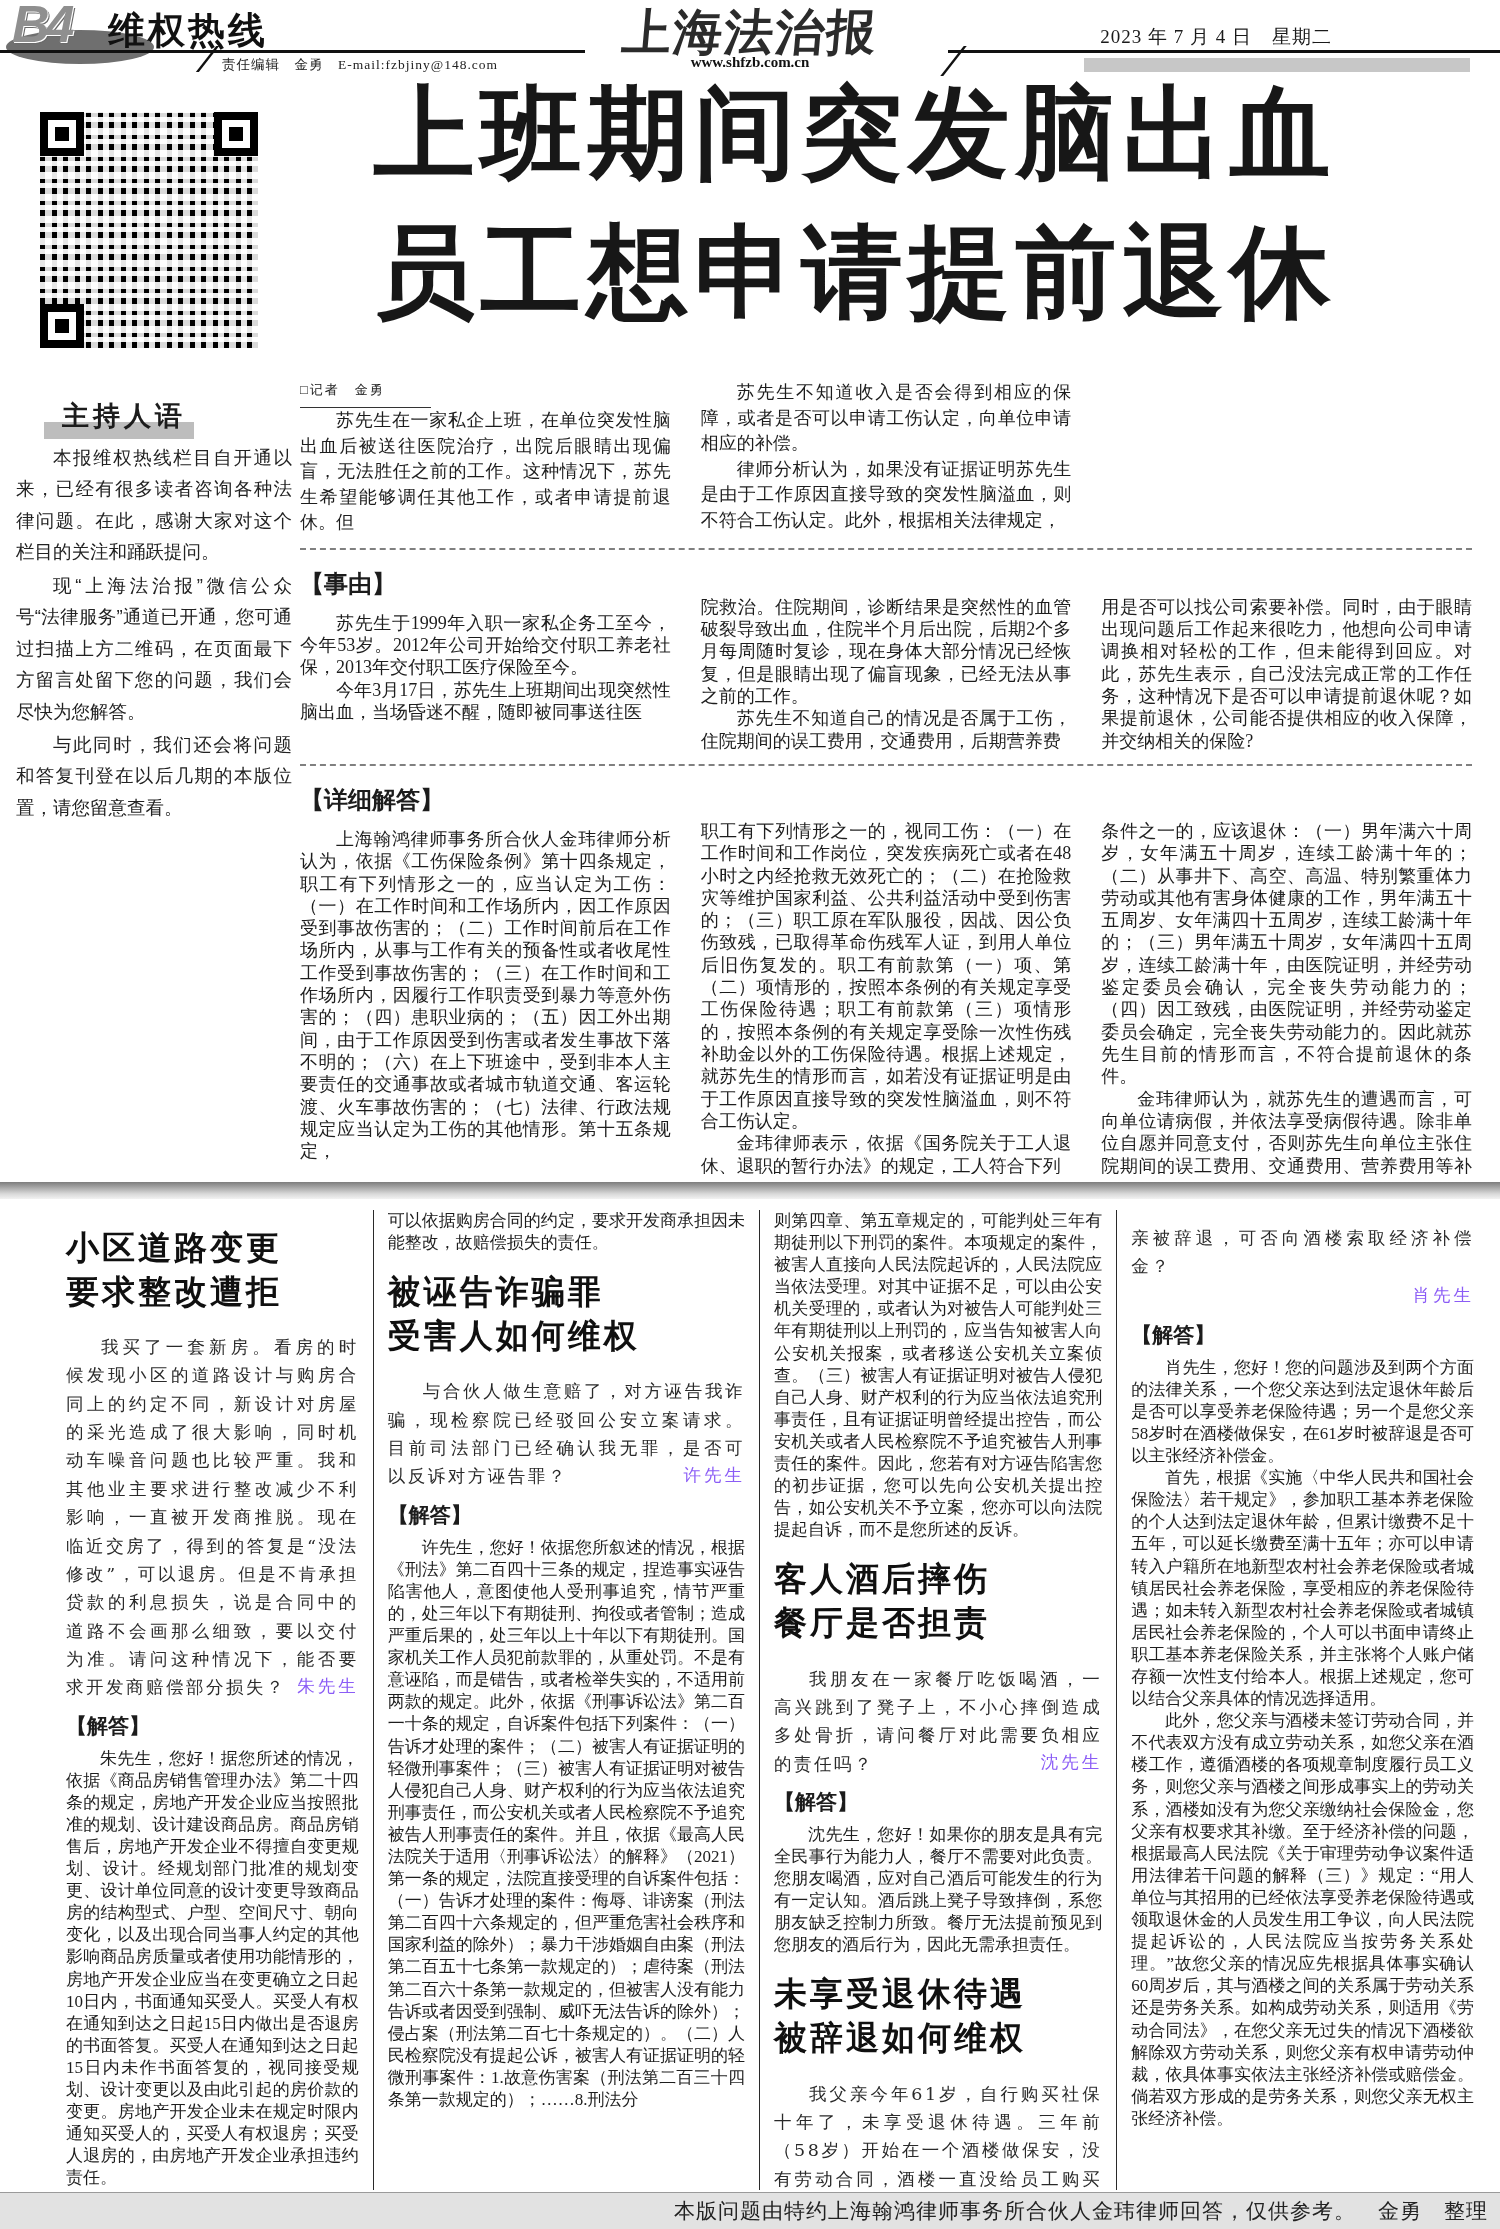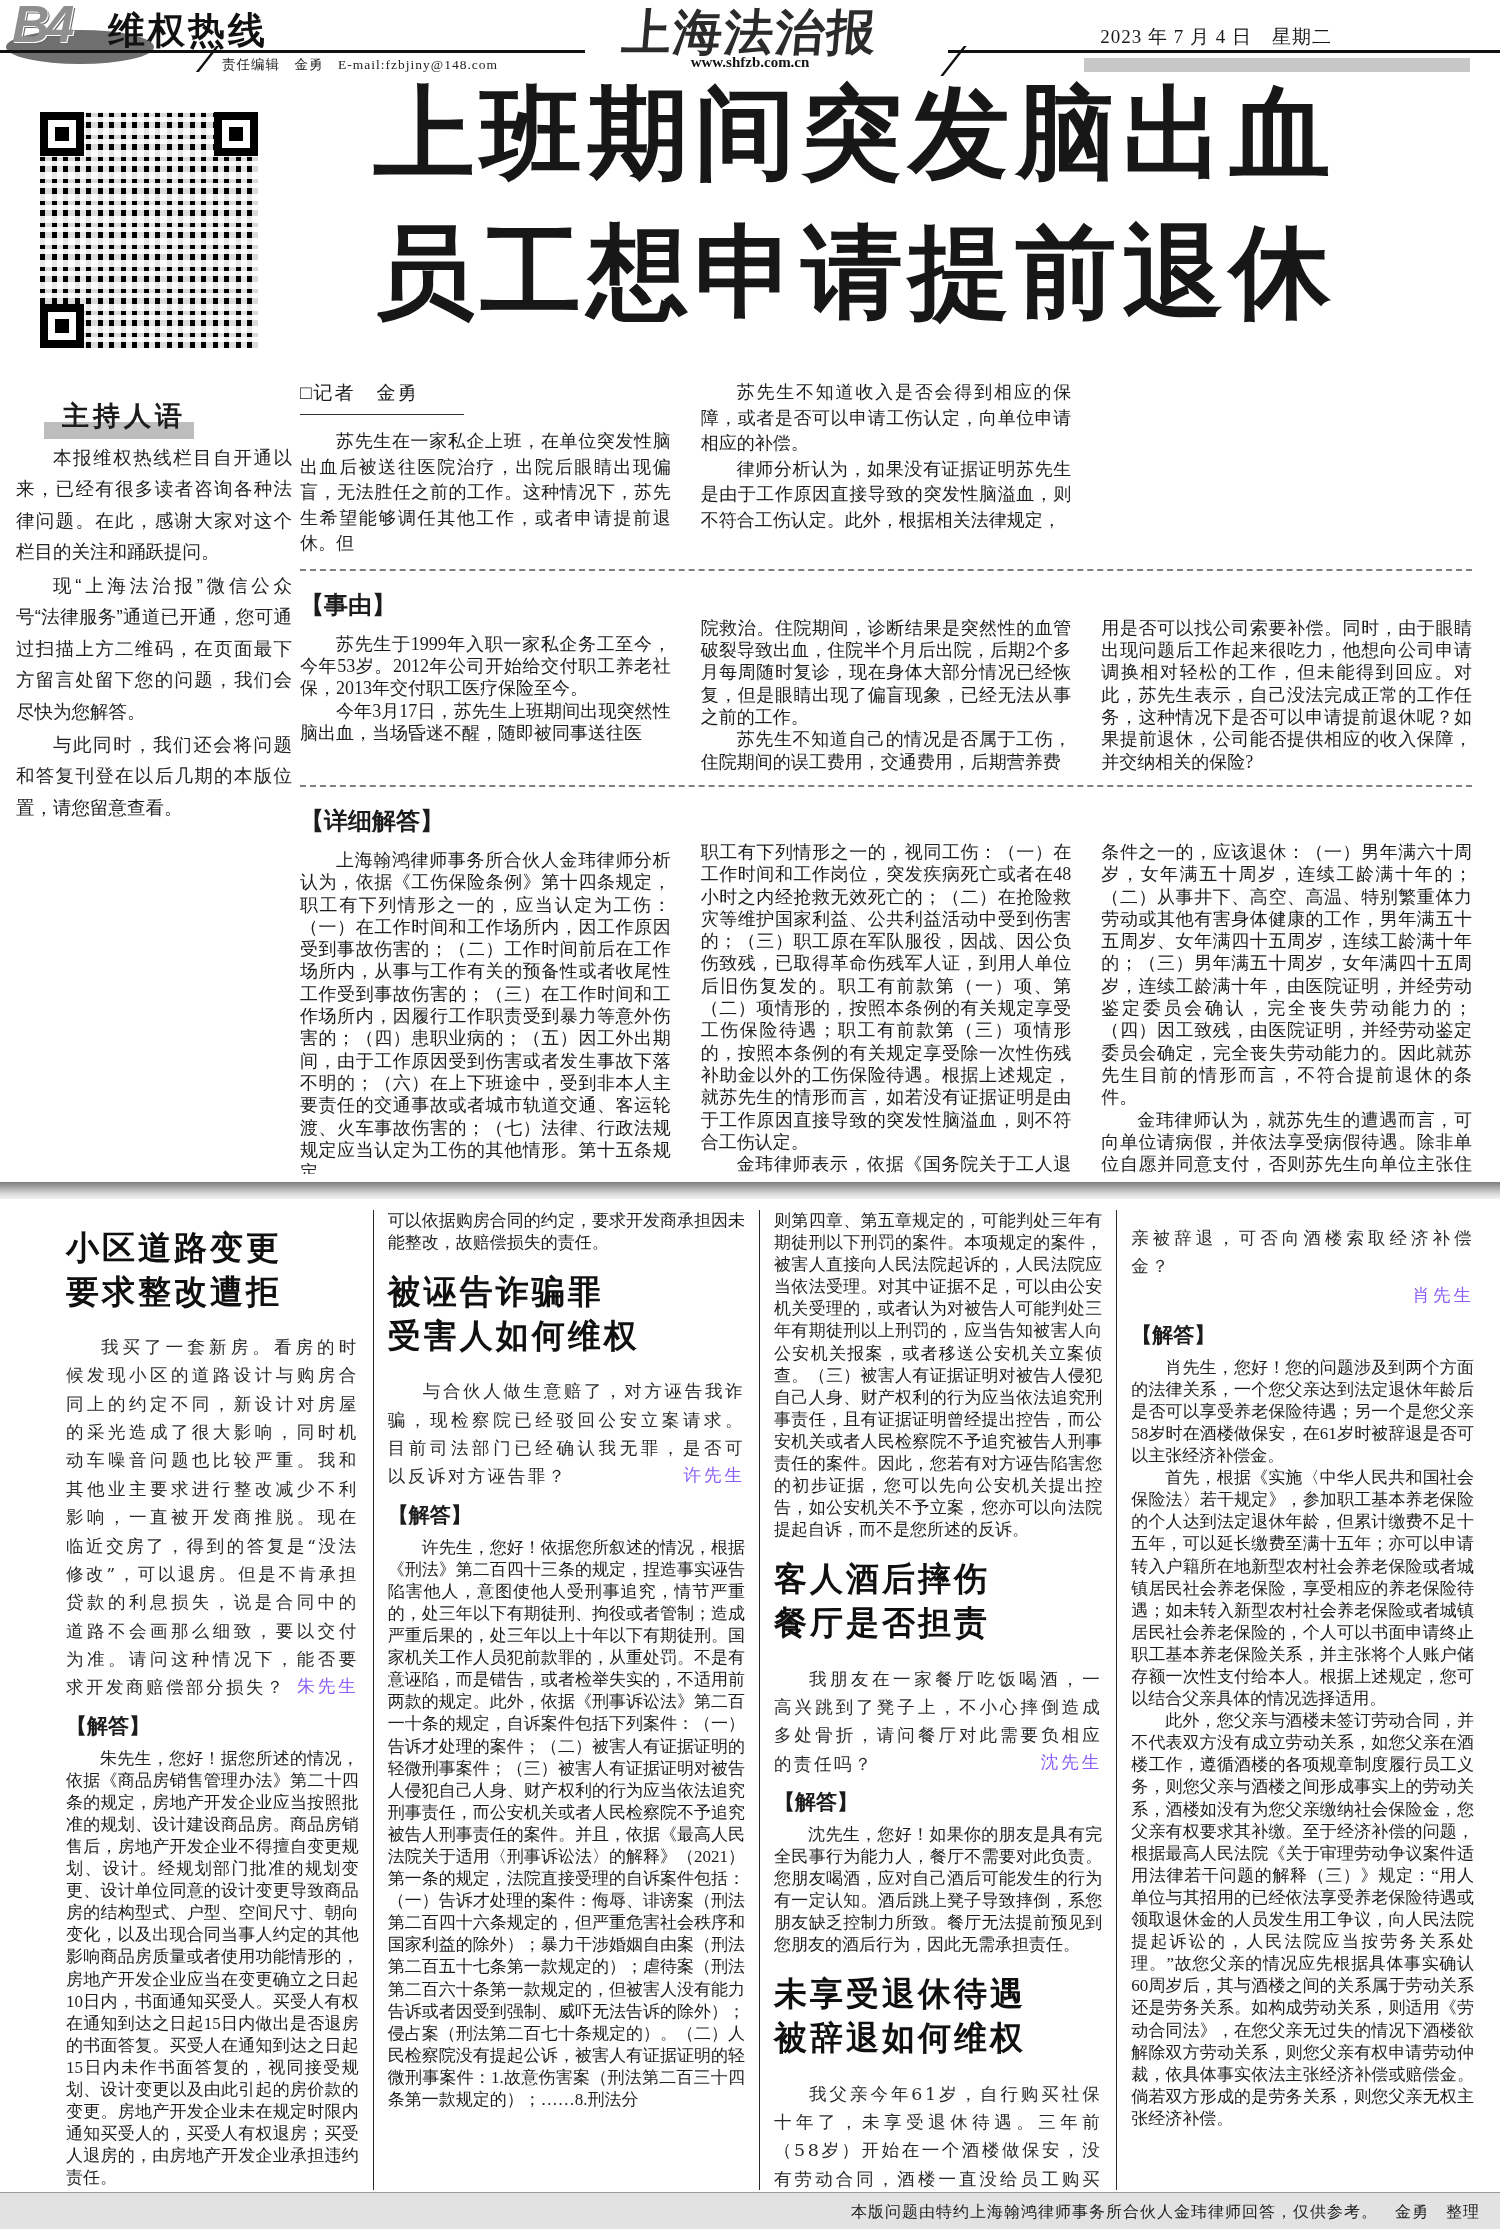--- a/index.html
+++ b/index.html
@@ -36,22 +36,22 @@
             font-family:"Liberation Sans",sans-serif;font-weight:bold;color:#171717;
             font-size:101px;line-height:1.38;letter-spacing:6px;}
   
   .host{position:absolute;left:16px;top:398px;width:276px;font-family:"Liberation Sans",sans-serif;}
   .host-title{position:relative;font-size:27px;font-weight:bold;letter-spacing:4px;padding-left:2px;height:44px;margin-left:44px;}
   .host-title .graybar{position:absolute;left:-16px;top:24px;width:150px;height:17px;background:#bdbdbd;z-index:-1;}
   .host p{font-size:18.5px;line-height:1.7;text-align:justify;text-indent:2em;margin:0 0 2px 0;color:#222;}
   
   .toparticle{position:absolute;left:300px;top:380px;width:1172px;height:794px;overflow:hidden;}
   .cols3{display:grid;grid-template-columns:1fr 1fr 1fr;column-gap:30px;}
-  .byline{display:inline-block;font-size:19px;letter-spacing:2px;border-bottom:1.5px solid #333;
-          padding:0 46px 8px 0;margin-bottom:14px;text-align:right;}
+  .byline{display:inline-block;font-size:13px;letter-spacing:2px;border-bottom:1.5px solid #333;
+          padding:0 46px 8px 0;margin-bottom:0;text-align:right;}
   .lead p{font-size:18px;line-height:1.42;text-align:justify;text-indent:2em;margin:0;color:#1d1d1d;}
   .dashrule{border:none;border-top:2px dashed #808080;margin:12px 0 10px 0;}
   .sec-head{font-family:"Liberation Sans",sans-serif;font-size:24px;font-weight:bold;margin:8px 0 12px 0;}
   .sec p{font-size:18px;line-height:1.24;text-align:justify;text-indent:2em;margin:0;color:#1d1d1d;}
   
   .band{position:absolute;left:0;top:1182px;width:1500px;height:17px;
         background:linear-gradient(to bottom,#7d7d7d,#d9d9d9 70%,#f2f2f2);}
   
   .bottom{position:absolute;left:52px;top:1210px;width:1436px;height:980px;overflow:hidden;
           display:grid;grid-template-columns:0.88fr 1.06fr 0.98fr 1.02fr;column-gap:0;}
@@ -63,21 +63,21 @@
           text-align:justify;text-indent:2em;color:#2a2a2a;margin:0;}
   .asker{font-family:"DejaVu Serif",serif;font-size:17.5px;font-weight:normal;letter-spacing:3px;
          text-align:right;color:#8b5cf6;margin-top:-28px;}
   .asker.own-line{margin-top:2px;}
   .ans-head{font-family:"Liberation Sans",sans-serif;font-size:21px;font-weight:bold;margin:14px 0 8px 0;}
   .ans p{font-size:17px;line-height:1.3;text-align:justify;text-indent:2em;margin:0;color:#1d1d1d;}
   .cont p{text-indent:0;}
   
   .footer{position:absolute;left:0;top:2192px;width:1500px;height:37px;background:#e2e2e2;
           border-top:1px solid #9a9a9a;}
-  .footer div{line-height:37px;text-align:right;padding-right:20px;font-size:16px;color:#222;letter-spacing:1px;}
+  .footer div{line-height:37px;text-align:right;padding-right:12px;font-size:21px;color:#222;letter-spacing:1px;}
 </style>
 </head>
 <body>
 
 <div class="hdr">
   <div class="b4-ellipse"></div>
   <div class="b4-text">B4</div>
   <div class="sec-name">维权热线</div>
   <div class="rule-left"></div>
   <div class="rule-right"></div>

